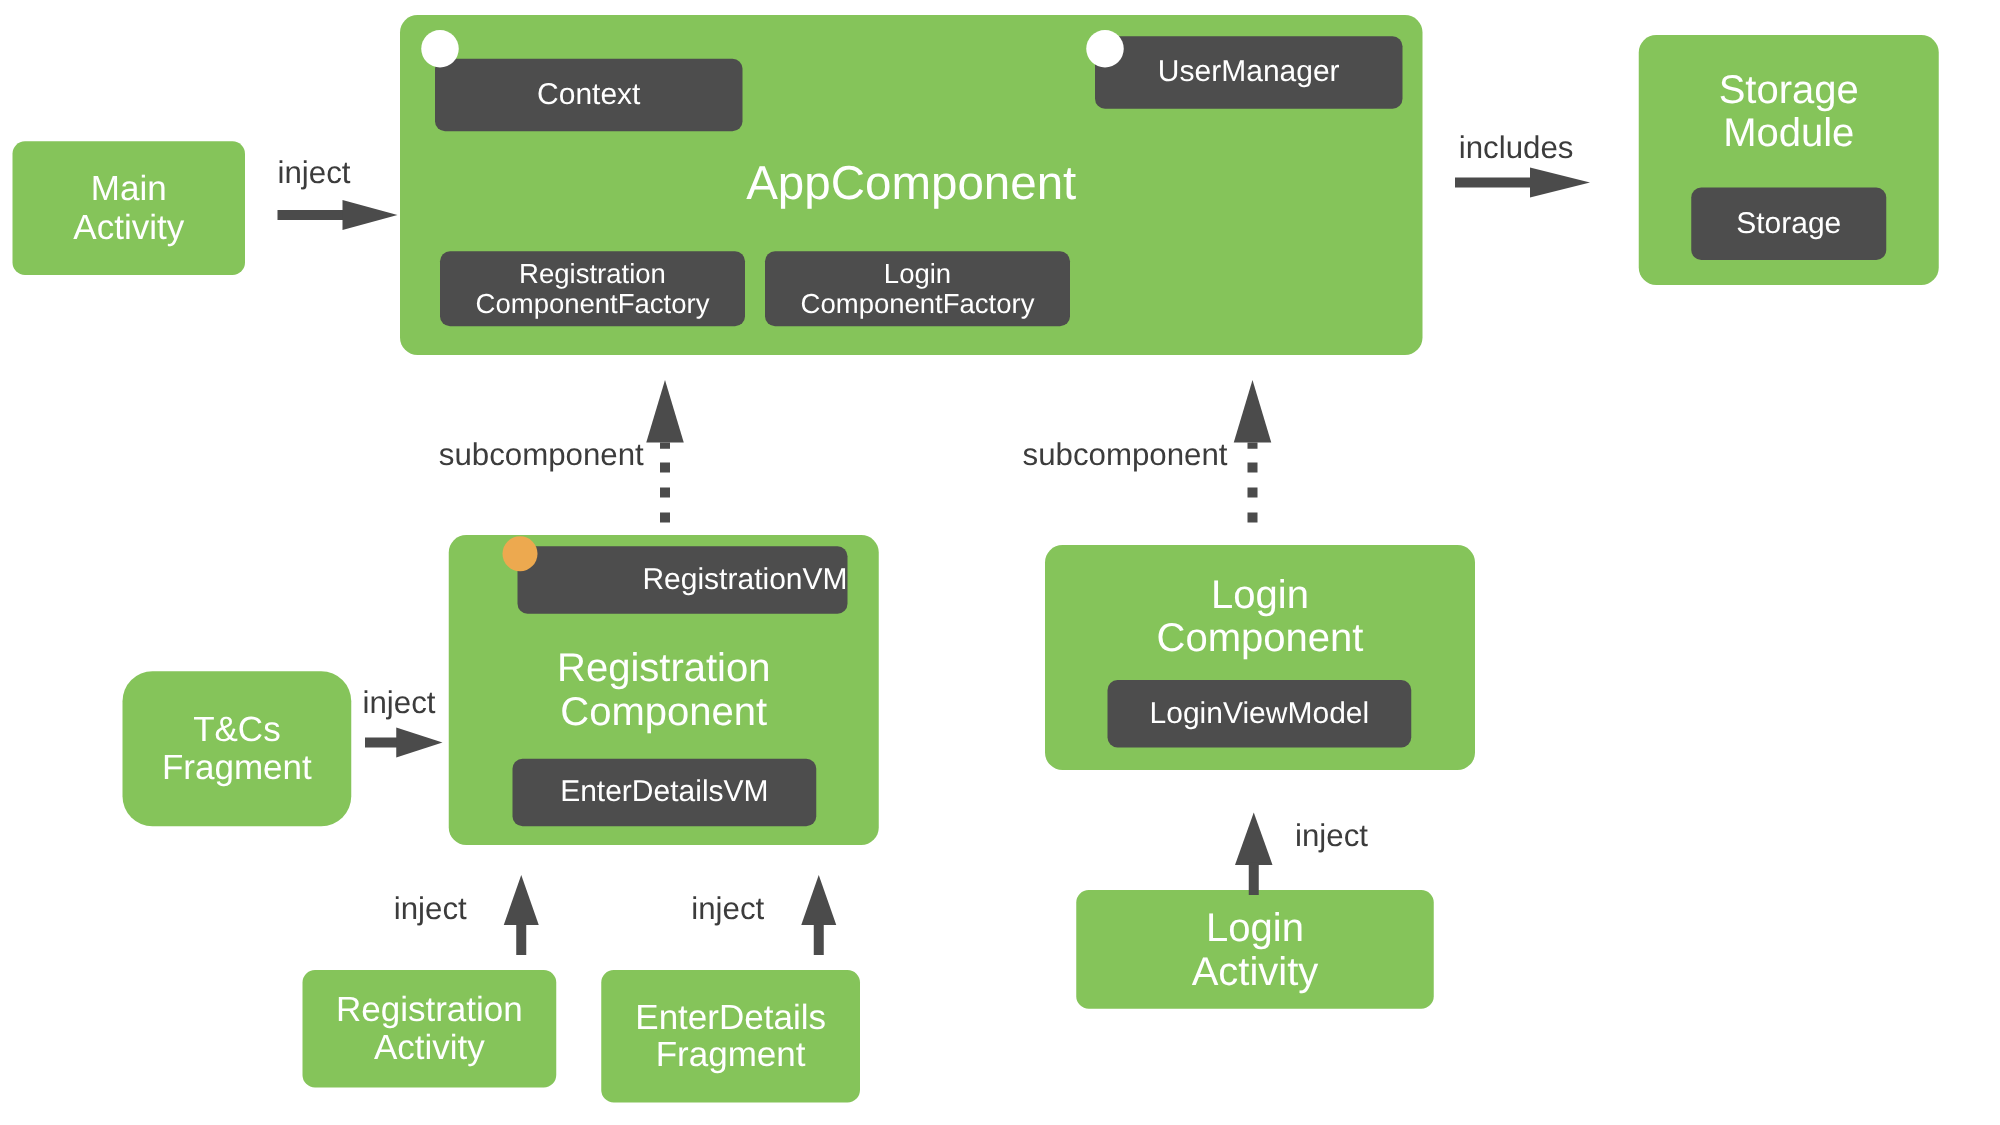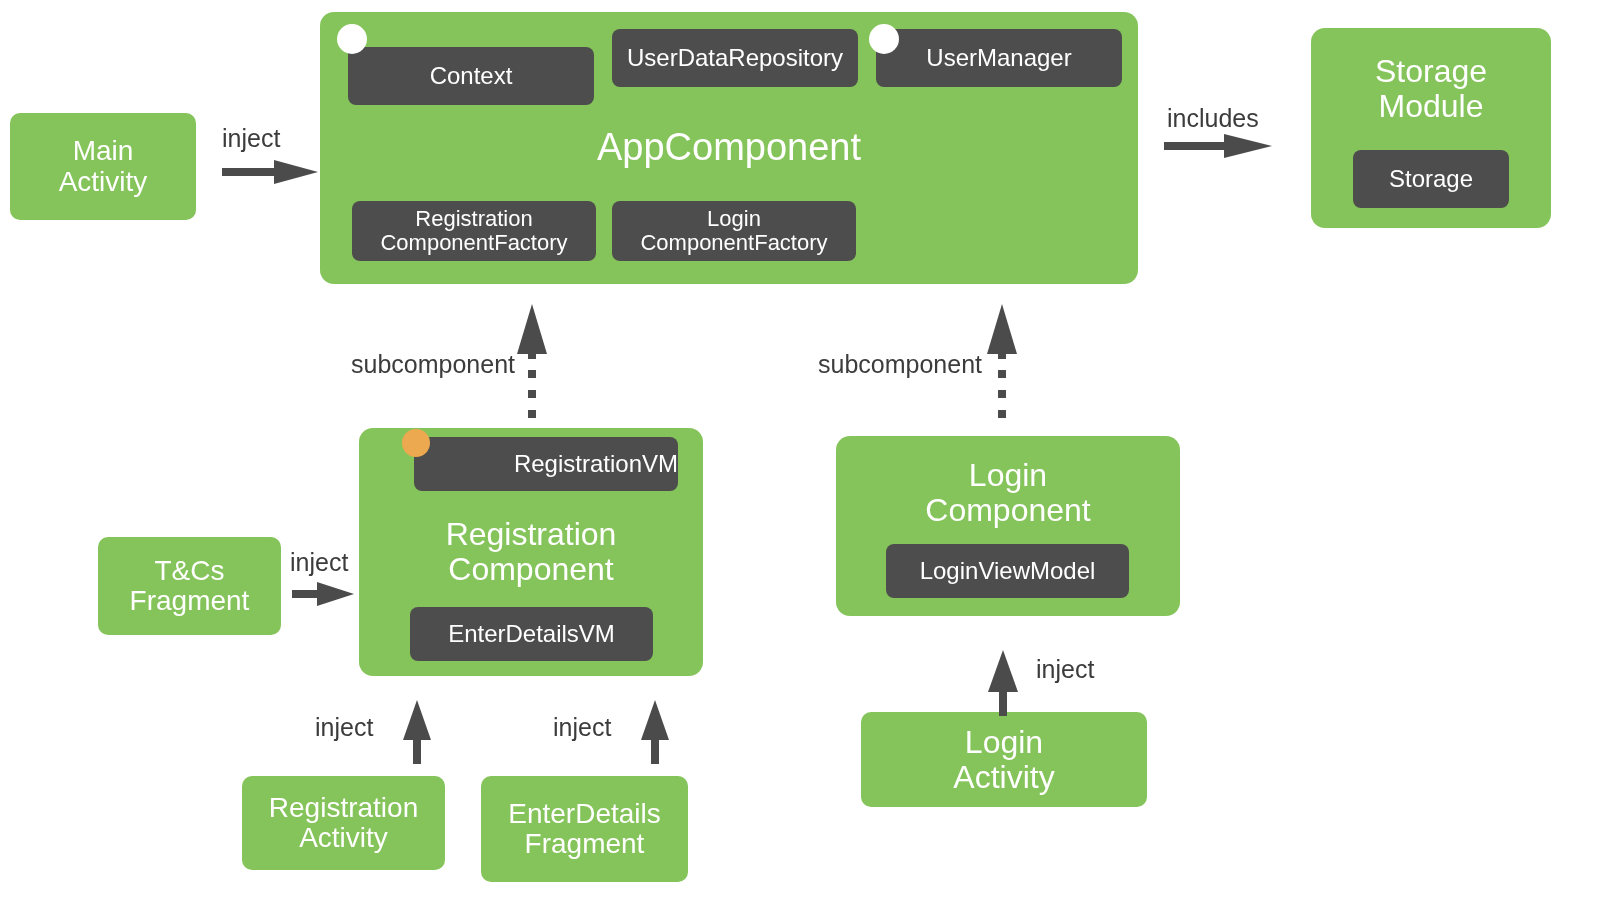--- a/index.html
+++ b/index.html
@@ -105,23 +105,20 @@
     <polygon points="52,2 96,14 52,26" fill="#4b4b4b"></polygon>
   </svg>
 
   <div class="node green big" style="left:320px; top:12px; width:818px; height:272px; justify-content:center;">
     <span class="t-title-xl">AppComponent</span>
   </div>
 
   <div class="dark t-chip-lg" style="left:348px; top:47px; width:246px; height:58px;">
     <span>Context</span>
   </div>
-  <div class="dark t-chip-lg" style="left:612px; top:29px; width:246px; height:58px;">
-    <span>UserDataRepository</span>
-  </div>
   <div class="dark t-chip-lg" style="left:876px; top:29px; width:246px; height:58px;">
     <span>UserManager</span>
   </div>
 
   <div class="white-dot" style="left:337px; top:24px; width:30px; height:30px;"></div>
   <div class="white-dot" style="left:869px; top:24px; width:30px; height:30px;"></div>
 
   <div class="dark t-chip-md" style="left:352px; top:201px; width:244px; height:60px; flex-direction:column;">
     <span>Registration</span>
     <span class="line2">ComponentFactory</span>
@@ -168,21 +165,21 @@
     <span class="t-title-lg line2">Component</span>
   </div>
   <div class="dark t-chip-lg" style="left:414px; top:437px; width:264px; height:54px;justify-content:flex-end;">
     <span>RegistrationVM</span>
   </div>
   <div class="orange-dot" style="left:402px; top:429px; width:28px; height:28px;"></div>
   <div class="dark t-chip-lg" style="left:410px; top:607px; width:243px; height:54px;">
     <span>EnterDetailsVM</span>
   </div>
 
-  <div class="node green" style="left:98px; top:537px; width:183px; height:98px;">
+  <div class="node green" style="left:98px; top:537px; width:183px; height:124px;border-radius:24px;">
     <span class="t-title-md">T&amp;Cs</span>
     <span class="t-title-md line2">Fragment</span>
   </div>
   <div class="edge-label" style="left:290px; top:550px;">inject</div>
   <svg class="arrow-svg" style="left:292px; top:580px;" width="62" height="28" viewBox="0 0 62 28">
     <rect x="0" y="10" width="30" height="8" fill="#4b4b4b"></rect>
     <polygon points="25,2 62,14 25,26" fill="#4b4b4b"></polygon>
   </svg>
 
   <div class="node green big" style="left:836px; top:436px; width:344px; height:180px; justify-content:flex-start; padding-top:22px;">

